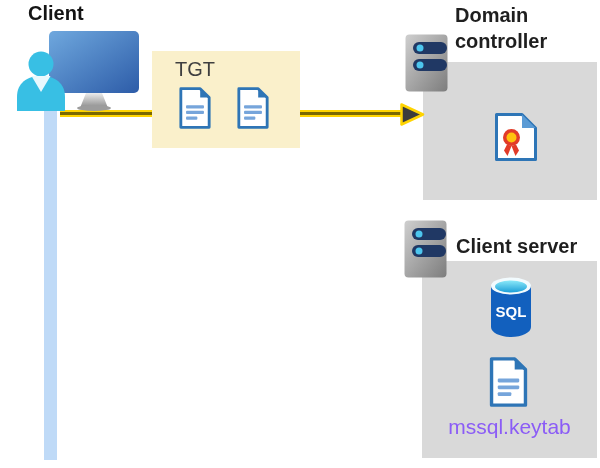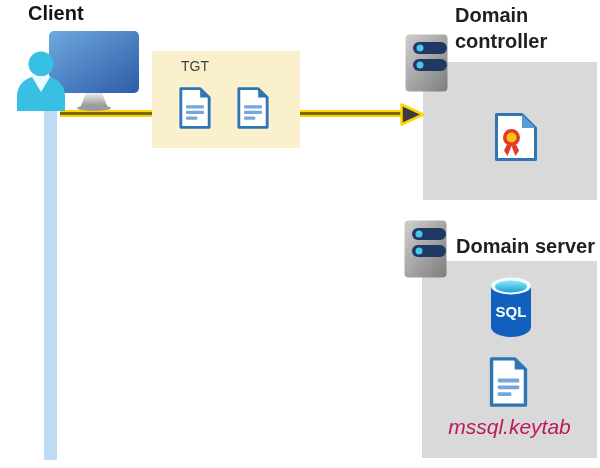--- a/index.html
+++ b/index.html
@@ -10,21 +10,21 @@
   .connection-bar{left:44px;top:88px;width:13px;height:372px;background:#BFDAF7;z-index:0;}
 
   .arrow-line{left:60px;top:110px;width:350px;height:7px;z-index:1;
               background:linear-gradient(to bottom,#FFD400 0 2px,#7A6800 2px 5px,#FFD400 5px 7px);}
 
   .label-client{left:28px;top:2px;font-size:20px;font-weight:bold;color:#141414;z-index:4;}
 
   .icon-client{left:13px;top:29px;width:130px;height:82px;z-index:3;}
 
   .ticket-box{left:152px;top:51px;width:148px;height:97px;background:#FAF0CB;z-index:2;}
-  .ticket-label{position:absolute;top:7px;width:60px;text-align:center;font-size:14px;color:#3F3F3F;}
+  .ticket-label{position:absolute;top:7px;width:60px;text-align:center;font-size:20px;color:#3F3F3F;}
   .tgt{left:13px;}
   .spn{left:71px;}
   .doc-in-box{position:absolute;width:34px;height:44px;top:35px;}
   .doc-tgt{left:26px;}
   .doc-spn{left:84px;}
 
   .arrow-head{left:400px;top:103px;width:25px;height:23px;z-index:3;}
 
   .panel{background:#D9D9D9;z-index:1;}
   .panel-dc{left:423px;top:62px;width:174px;height:138px;}
@@ -34,21 +34,21 @@
   .icon-server-dc{left:404px;top:33px;}
   .icon-server-linux{left:403px;top:219px;}
 
   .title{font-size:20px;font-weight:bold;color:#1F1F1F;line-height:26px;z-index:2;}
   .title-dc{left:455px;top:2px;width:150px;}
   .title-linux{left:456px;top:233px;width:145px;}
 
   .icon-cert{left:494px;top:112px;width:44px;height:50px;z-index:2;}
   .icon-sql{left:489px;top:276px;width:44px;height:62px;z-index:2;}
   .icon-keytab{left:488px;top:356px;width:41px;height:52px;z-index:2;}
-  .keytab-label{left:422px;top:415px;width:175px;text-align:center;font-size:21px;color:#be185d;z-index:2;font-style:italic;}
+  .keytab-label{left:422px;top:415px;width:175px;text-align:center;font-size:21px;color:#8b5cf6;z-index:2;}
 </style>
 </head>
 <body>
 
 <div class="stage">
 
   <svg width="0" height="0" style="position:absolute" aria-hidden="true">
     <defs>
       <linearGradient id="gMon" x1="0" y1="0" x2="1" y2="1">
         <stop offset="0" stop-color="#6FA8DE"></stop>
@@ -125,21 +125,21 @@
   </svg>
 
   <div class="abs panel panel-linux"></div>
   <svg class="abs icon-server icon-server-linux" viewBox="0 0 45 60">
     <rect x="1.5" y="1.5" width="42" height="57" rx="4" fill="url(#gSrv)"></rect>
     <rect x="9" y="9" width="34" height="12" rx="6" fill="#203864"></rect>
     <circle cx="16" cy="15" r="3.5" fill="#4DC6EE"></circle>
     <rect x="9" y="26" width="34" height="12" rx="6" fill="#203864"></rect>
     <circle cx="16" cy="32" r="3.5" fill="#4DC6EE"></circle>
   </svg>
-  <div class="abs title title-linux">Domain server</div>
+  <div class="abs title title-linux">Client server</div>
 
   <svg class="abs icon-sql" viewBox="0 0 44 62">
     <path d="M2,10 L2,51 C2,56.5 11,61 22,61 C33,61 42,56.5 42,51 L42,10 Z" fill="#1260BE"></path>
     <ellipse cx="22" cy="10" rx="20" ry="8.5" fill="#F2FBFE"></ellipse>
     <ellipse cx="22" cy="10.5" rx="16" ry="6" fill="url(#gSqlTop)"></ellipse>
     <text x="22" y="41" text-anchor="middle" font-size="15" font-weight="bold" fill="#FFFFFF" font-family="Liberation Sans, sans-serif">SQL</text>
   </svg>
 
   <svg class="abs icon-keytab" viewBox="0 0 36 46">
     <path d="M3,2.5 L23.5,2.5 L33,12 L33,43.5 L3,43.5 Z" fill="#FFFFFF" stroke="#2E75B6" stroke-width="3" stroke-linejoin="round"></path>

